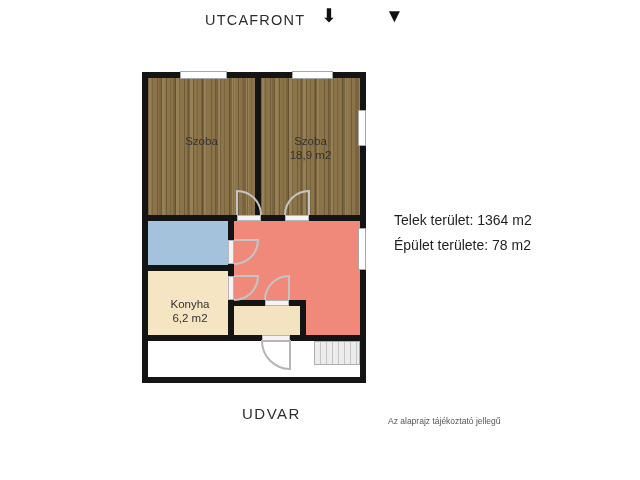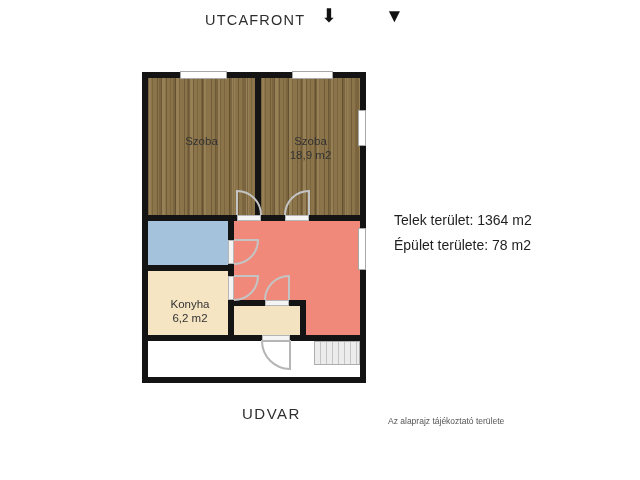--- a/index.html
+++ b/index.html
@@ -102,15 +102,15 @@
     <div>Konyha</div>
     <div>6,2 m2</div>
   </div>
   <div class="room-label" style="left:251px;top:251px;width:120px;">
   </div>
 
   <div class="info-line" style="top:212px;">Telek terület: 1364 m2</div>
   <div class="info-line" style="top:237px;">Épület területe: 78 m2</div>
 
   <div class="yard-text">UDVAR</div>
-  <div class="disclaimer">Az alaprajz tájékoztató területe</div>
+  <div class="disclaimer">Az alaprajz tájékoztató jellegű</div>
 
 </div>
 
 </body></html>

